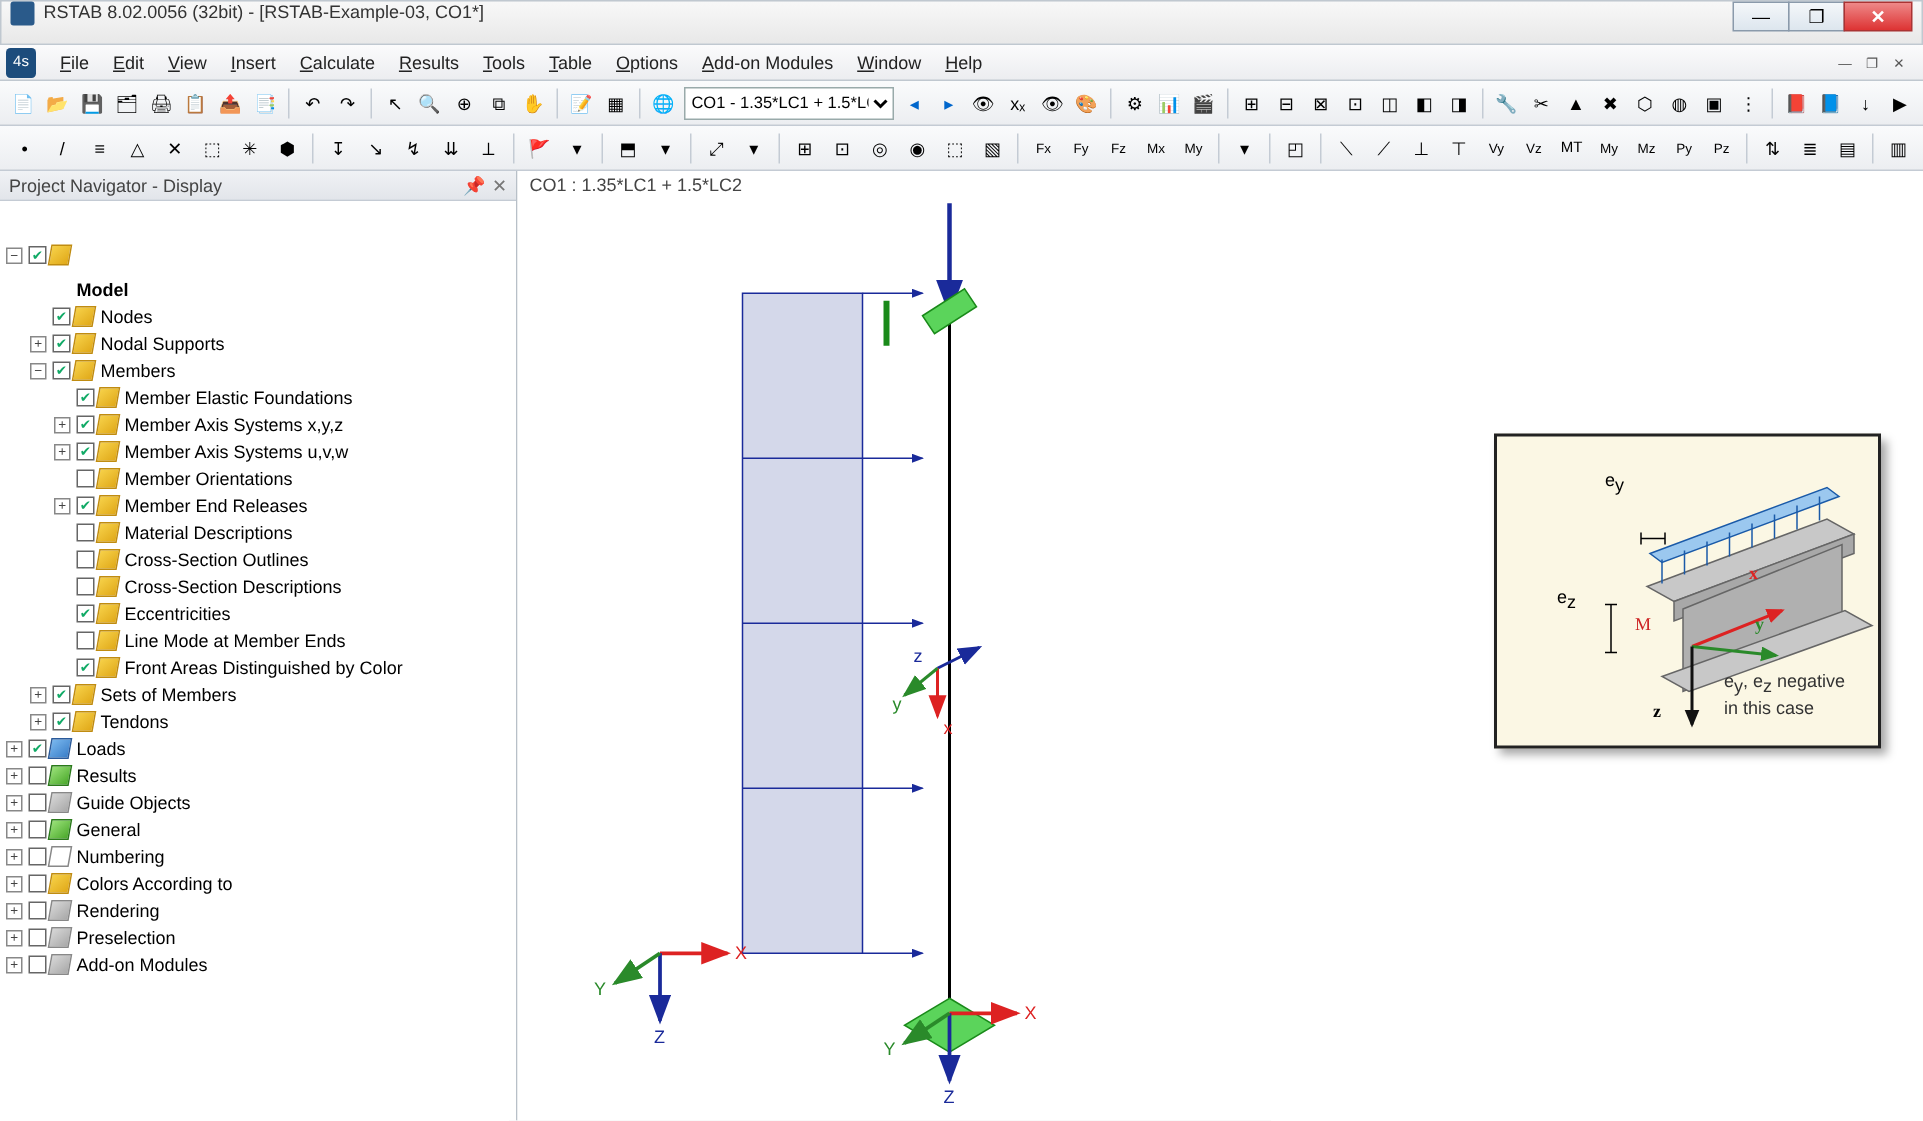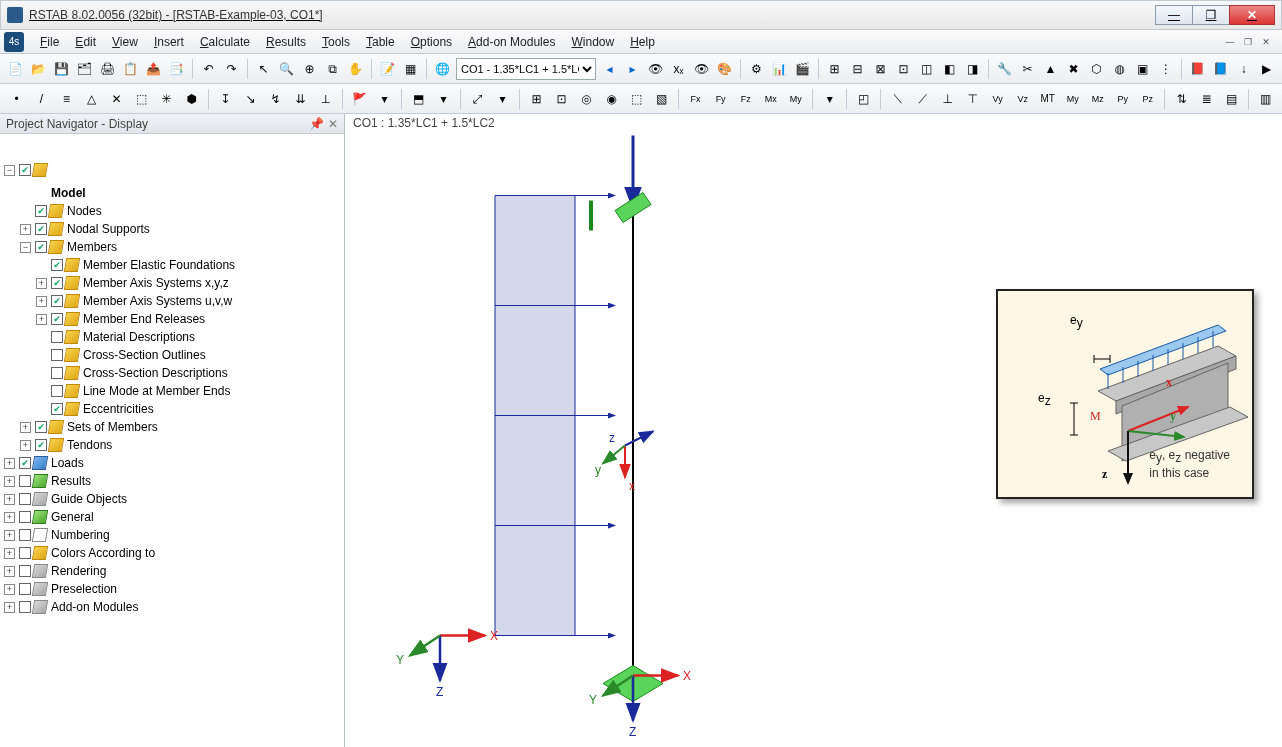--- a/index.html
+++ b/index.html
@@ -1,19 +1,19 @@
 <!DOCTYPE html>
 <html><head>
 <meta charset="utf-8">
 <style>
 * { margin: 0; padding: 0; box-sizing: border-box; font-family: "Segoe UI", Tahoma, sans-serif; font-size: 12px; }
 body { background: #f0f0f0; width: 1282px; height: 747px; overflow: hidden; display: flex; flex-direction: column; }
 
 
-.titlebar { height: 30px; background: linear-gradient(#f8f8f8,#e8e8e8); display:flex; align-items:center; padding:0 6px; border:1px solid #c0c8d0;text-decoration:underline; }
+.titlebar { height: 30px; background: linear-gradient(#f8f8f8,#e8e8e8); display:flex; align-items:flex-start; padding:0 6px; border:1px solid #c0c8d0; }
 .titlebar .app-ico { width:16px; height:16px; background:#2a5a8a; display:inline-block; border-radius:2px; margin-right:6px; }
 .titlebar .title { flex:1; color:#333; }
 .titlebar .winbtns { display:flex; gap:0; }
 .titlebar .winbtn { width:38px; height:20px; display:flex; align-items:center; justify-content:center; border:1px solid #8a9aab; background:linear-gradient(#f4f7fa,#dde6ee); margin-left:-1px; font-size:10px; }
 .titlebar .winbtn.close { width:46px; background:linear-gradient(#e88,#d33); color:#fff; border-color:#a33;}
 .titlebar .winbtn.close span{font-weight:bold; }
 
 
 .menubar { height:24px; background:linear-gradient(#fbfbfc,#ecedf0); border-bottom:1px solid #c0c8d0; display:flex; align-items:center; padding:0 4px; }
 .menubar .logo { width:20px; height:20px; background:#1c4c7c; border-radius:3px; margin-right:8px; display:flex; align-items:center; justify-content:center; color:#fff; font-size:10px;}
@@ -288,20 +288,28 @@
                 <li>
                     <div class="row">
                       <span class="tw">+</span>
                       <span class="cb ck"></span>
                       <span class="ic"></span>
                       <span class="lbl">Member Axis Systems u,v,w</span>
                     </div>
                   </li>
                 <li>
                     <div class="row">
+                      <span class="twn"></span>
+                      <span class="cb"></span>
+                      <span class="ic"></span>
+                      <span class="lbl">Member Orientations</span>
+                    </div>
+                  </li>
+                <li>
+                    <div class="row">
                       <span class="tw">+</span>
                       <span class="cb ck"></span>
                       <span class="ic"></span>
                       <span class="lbl">Member End Releases</span>
                     </div>
                   </li>
                 <li>
                     <div class="row">
                       <span class="twn"></span>
                       <span class="cb"></span>
@@ -321,31 +329,39 @@
                     <div class="row">
                       <span class="twn"></span>
                       <span class="cb"></span>
                       <span class="ic"></span>
                       <span class="lbl">Cross-Section Descriptions</span>
                     </div>
                   </li>
                 <li>
                     <div class="row">
                       <span class="twn"></span>
+                      <span class="cb ck"></span>
+                      <span class="ic"></span>
+                      <span class="lbl">Eccentricities</span>
+                    </div>
+                  </li>
+                <li>
+                    <div class="row">
+                      <span class="twn"></span>
                       <span class="cb"></span>
                       <span class="ic"></span>
                       <span class="lbl">Line Mode at Member Ends</span>
                     </div>
                   </li>
                 <li>
                     <div class="row">
                       <span class="twn"></span>
                       <span class="cb ck"></span>
                       <span class="ic"></span>
-                      <span class="lbl">Eccentricities</span>
+                      <span class="lbl">Front Areas Distinguished by Color</span>
                     </div>
                   </li>
               </ul>
             </li>
             <li>
                 <div class="row">
                   <span class="tw">+</span>
                   <span class="cb ck"></span>
                   <span class="ic"></span>
                   <span class="lbl">Sets of Members</span>

